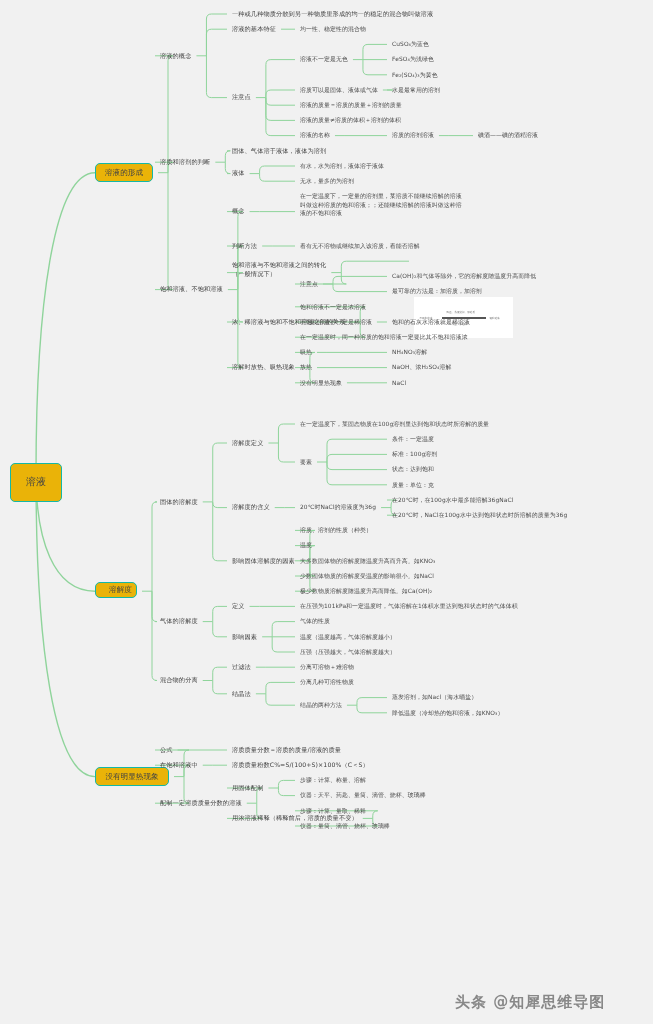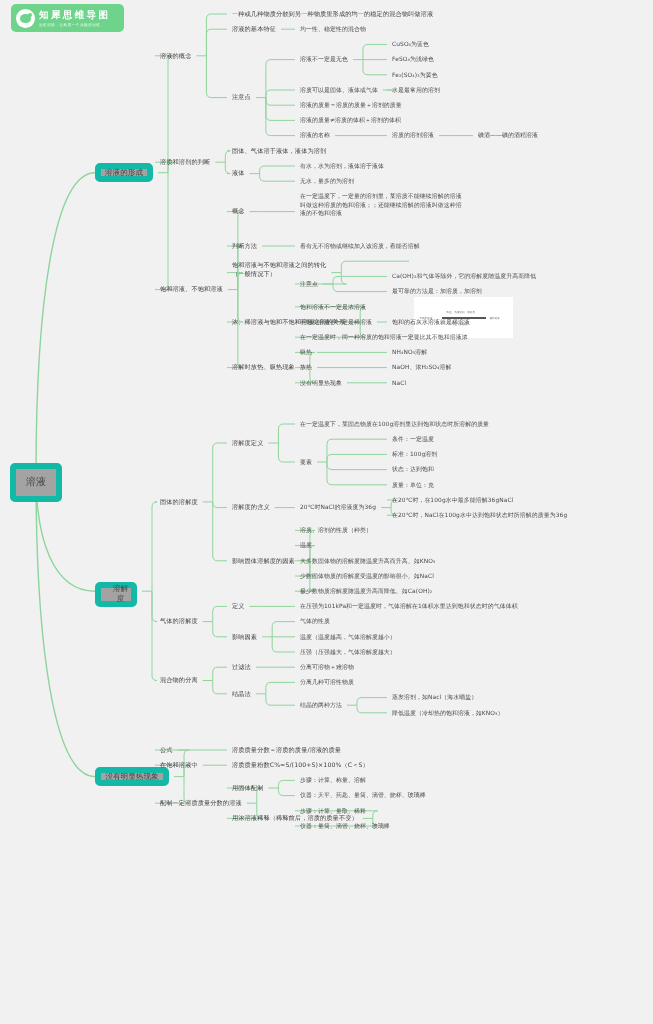--- a/index.html
+++ b/index.html
@@ -11,21 +11,21 @@
     position: relative; overflow: hidden;
   }
   #canvas { position:absolute; inset:0; }
   svg#wires { position:absolute; left:0; top:0; width:653px; height:1024px; pointer-events:none; }
 
   .node { position:absolute; font-size:6.2px; color:#3d3d3d; line-height:1.45;
           white-space:pre-line; letter-spacing:.1px; }
   .node.lv4 { font-size:5.9px; color:#4a4a4a; }
 
   
-  .box { position:absolute; background:#a3a3a3; border:6px solid #14b8a6;
+  .box { position:absolute; background:#eab308; border:1px solid #14b8a6;
          border-radius:5px; color:#444; text-align:center;
          display:flex; align-items:center; justify-content:center; }
   .box.root { font-size:10px; }
   .box.main { font-size:7.6px; }
 
   
   #logo { position:absolute; left:11px; top:4px; width:113px; height:28px;
           background:#6fd48b; border-radius:5px; display:flex; align-items:center;
           padding:0 5px; gap:4px; }
   #logo .mark { width:19px; height:19px; border-radius:50%; background:#fff;
@@ -48,27 +48,20 @@
 
   
   #wm { position:absolute; left:455px; top:993px; font-size:15px; color:#6b6b6b;
         opacity:.78; letter-spacing:1px; font-weight:bold; white-space:nowrap; }
 </style>
 </head>
 <body>
 
 <div id="canvas">
 
-  <div id="logo">
-    <span class="mark"></span>
-    <span class="ltxt">
-      <span class="l1">知犀思维导图</span>
-      <span class="l2">思维训练，让教育一个流畅的思维</span>
-    </span>
-  </div>
 
   <svg id="wires">
       <path d="M36,474.65000000000015 C36,640.7225000000003 53,776.6000000000004 95,776.6000000000004" stroke="#8fd49b" stroke-width="1.4" fill="none"></path>
       <path d="M36,474.65000000000015 C36,538.7525 53,591.2 95,591.2" stroke="#8fd49b" stroke-width="1.4" fill="none"></path>
       <path d="M36,474.65000000000015 C36,308.57750000000004 53,172.69999999999996 95,172.69999999999996" stroke="#8fd49b" stroke-width="1.4" fill="none"></path>
       <path d="M158,172.69999999999996 L168,172.69999999999996" stroke="#8fd49b" stroke-width="1" fill="none"></path>
       <path d="M168,172.69999999999996 L168,60.8 Q168,55.8 173,55.8 L155,55.8" stroke="#8fd49b" stroke-width="1" fill="none"></path>
       <path d="M196.4375,55.8 L206.4375,55.8" stroke="#8fd49b" stroke-width="1" fill="none"></path>
       <path d="M206.4375,55.8 L206.4375,19 Q206.4375,14.000000000000002 211.4375,14.000000000000002 L227,14.000000000000002" stroke="#8fd49b" stroke-width="1" fill="none"></path>
       <path d="M206.4375,55.8 L206.4375,34.199999999999996 Q206.4375,29.199999999999996 211.4375,29.199999999999996 L227,29.199999999999996" stroke="#8fd49b" stroke-width="1" fill="none"></path>
@@ -200,20 +193,21 @@
   <div id="mini">
     <div class="mi">
       <span class="mtxt" style="left:0;top:11px">不饱和溶液</span>
       <span class="mtxt" style="left:70px;top:11px">饱和溶液</span>
       <span class="mtxt" style="left:27px;top:5px">降温、蒸发溶剂、加溶质</span>
       <span class="mtxt" style="left:32px;top:17px">升温、加溶剂</span>
       <span class="bar"></span>
     </div>
   </div>
 
+  <div id="wm">头条 @知犀思维导图</div>
 <div class="box root" style="left: 10px; top: 462.65px; width: 52px; height: 39px;">溶液</div>
     <div class="box main" style="left: 95px; top: 163.2px; width: 58px; height: 19px;">溶液的形成</div>
     <div class="node" style="left: 160px; max-width: 480px; top: 51.6px;">溶液的概念</div>
     <div class="node" style="left: 232px; max-width: 408px; top: 9.8px;">一种或几种物质分散到另一种物质里形成的均一的稳定的混合物叫做溶液</div>
     <div class="node" style="left: 232px; max-width: 408px; top: 25px;">溶液的基本特征</div>
     <div class="node lv4" style="left: 300px; max-width: 340px; top: 25px;">均一性、稳定性的混合物</div>
     <div class="node" style="left: 232px; max-width: 408px; top: 93.4px;">注意点</div>
     <div class="node lv4" style="left: 300px; max-width: 340px; top: 55.4px;">溶液不一定是无色</div>
     <div class="node lv4" style="left: 392px; max-width: 248px; top: 40.2px;">CuSO₄为蓝色</div>
     <div class="node lv4" style="left: 392px; max-width: 248px; top: 55.4px;">FeSO₄为浅绿色</div>
@@ -247,21 +241,21 @@
     <div class="node lv4" style="left: 300px; max-width: 340px; top: 317.8px;">不饱和溶液不一定是稀溶液</div>
     <div class="node lv4" style="left: 392px; max-width: 248px; top: 317.8px;">饱和的石灰水溶液就是稀溶液</div>
     <div class="node lv4" style="left: 300px; max-width: 340px; top: 333px;">在一定温度时，同一种溶质的饱和溶液一定要比其不饱和溶液浓</div>
     <div class="node" style="left: 232px; max-width: 408px; top: 363.4px;">溶解时放热、吸热现象</div>
     <div class="node lv4" style="left: 300px; max-width: 340px; top: 348.2px;">吸热</div>
     <div class="node lv4" style="left: 392px; max-width: 248px; top: 348.2px;">NH₄NO₃溶解</div>
     <div class="node lv4" style="left: 300px; max-width: 340px; top: 363.4px;">放热</div>
     <div class="node lv4" style="left: 392px; max-width: 248px; top: 363.4px;">NaOH、浓H₂SO₄溶解</div>
     <div class="node lv4" style="left: 300px; max-width: 340px; top: 378.6px;">没有明显热现象</div>
     <div class="node lv4" style="left: 392px; max-width: 248px; top: 378.6px;">NaCl</div>
-    <div class="box main" style="left: 95px; top: 581.7px; width: 42px; height: 25px; padding-left: 9px;">溶解度</div>
+    <div class="box main" style="left: 95px; top: 581.7px; width: 42px; height: 16px; padding-left: 9px;">溶解度</div>
     <div class="node" style="left: 160px; max-width: 480px; top: 497.7px;">固体的溶解度</div>
     <div class="node" style="left: 232px; max-width: 408px; top: 438.8px;">溶解度定义</div>
     <div class="node lv4" style="left: 300px; max-width: 340px; top: 419.8px;">在一定温度下，某固态物质在100g溶剂里达到饱和状态时所溶解的质量</div>
     <div class="node lv4" style="left: 300px; max-width: 340px; top: 457.8px;">要素</div>
     <div class="node lv4" style="left: 392px; max-width: 248px; top: 435px;">条件：一定温度</div>
     <div class="node lv4" style="left: 392px; max-width: 248px; top: 450.2px;">标准：100g溶剂</div>
     <div class="node lv4" style="left: 392px; max-width: 248px; top: 465.4px;">状态：达到饱和</div>
     <div class="node lv4" style="left: 392px; max-width: 248px; top: 480.6px;">质量：单位：克</div>
     <div class="node" style="left: 232px; max-width: 408px; top: 503.4px;">溶解度的含义</div>
     <div class="node lv4" style="left: 300px; max-width: 340px; top: 503.4px;">20℃时NaCl的溶液度为36g</div>

